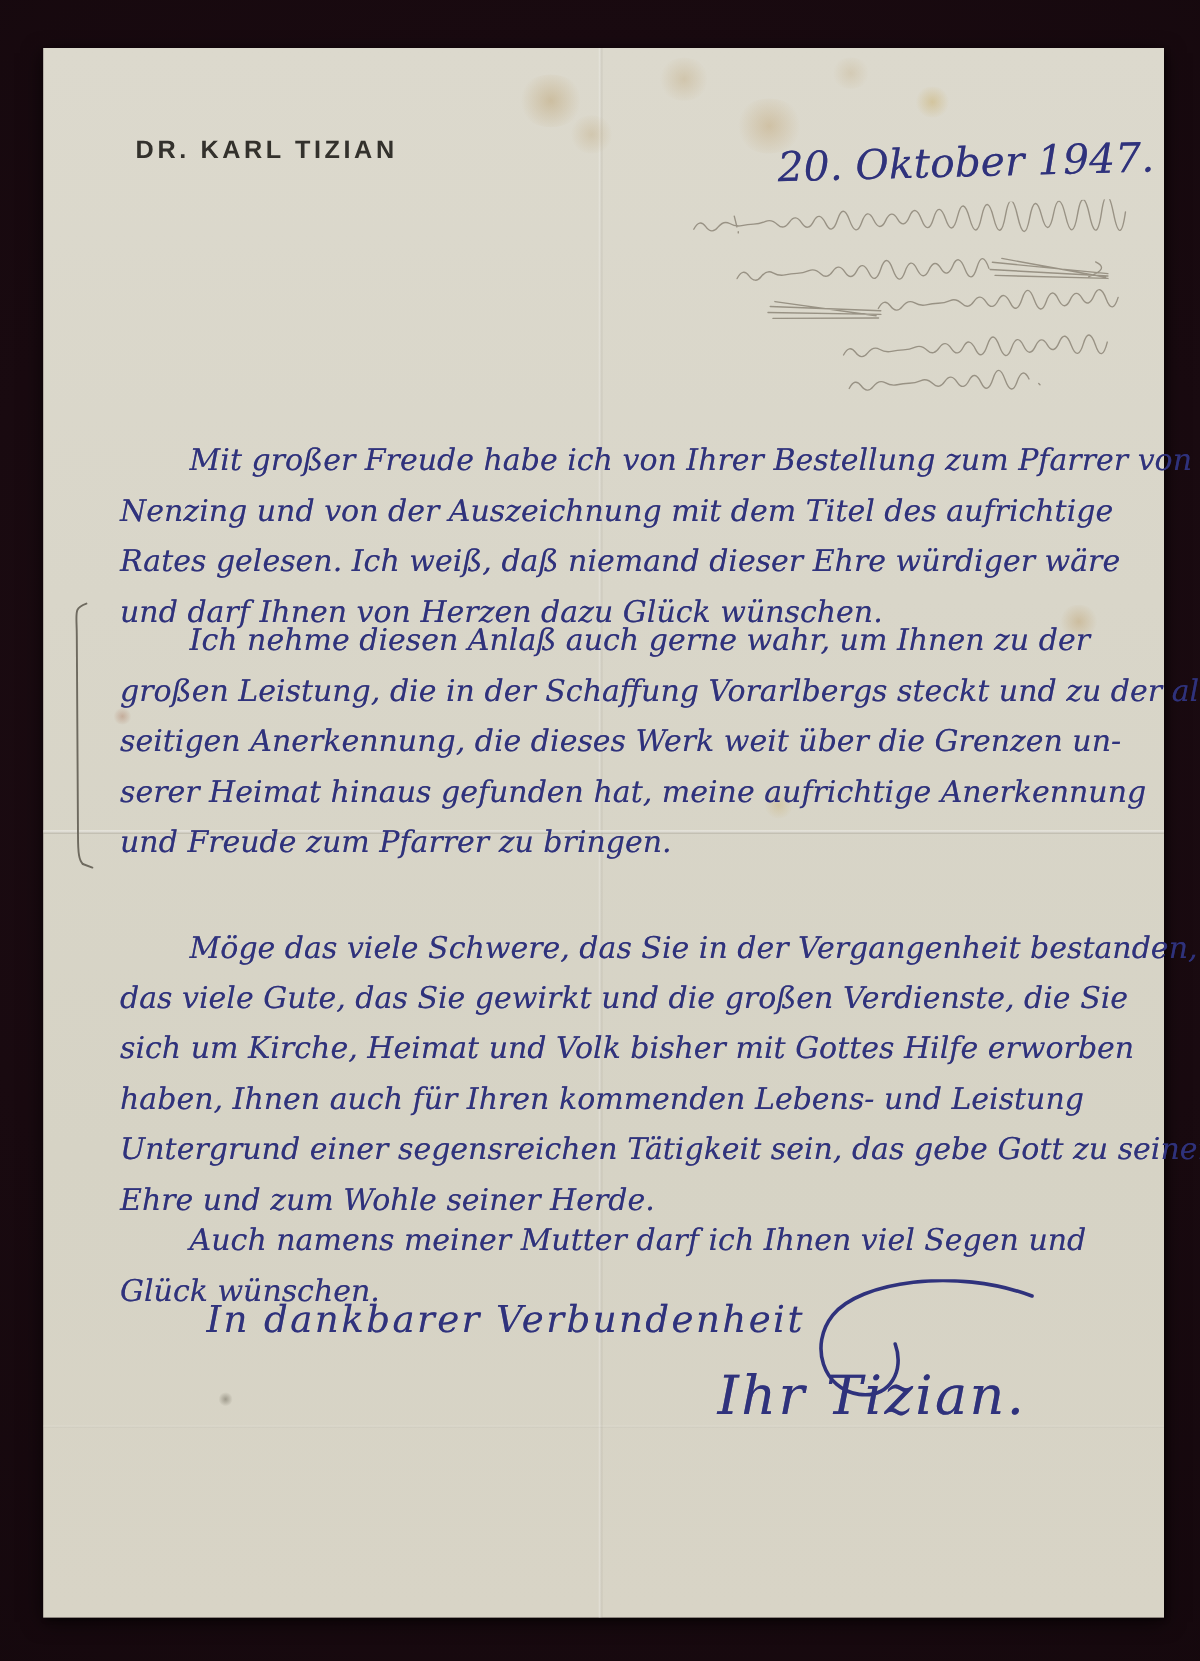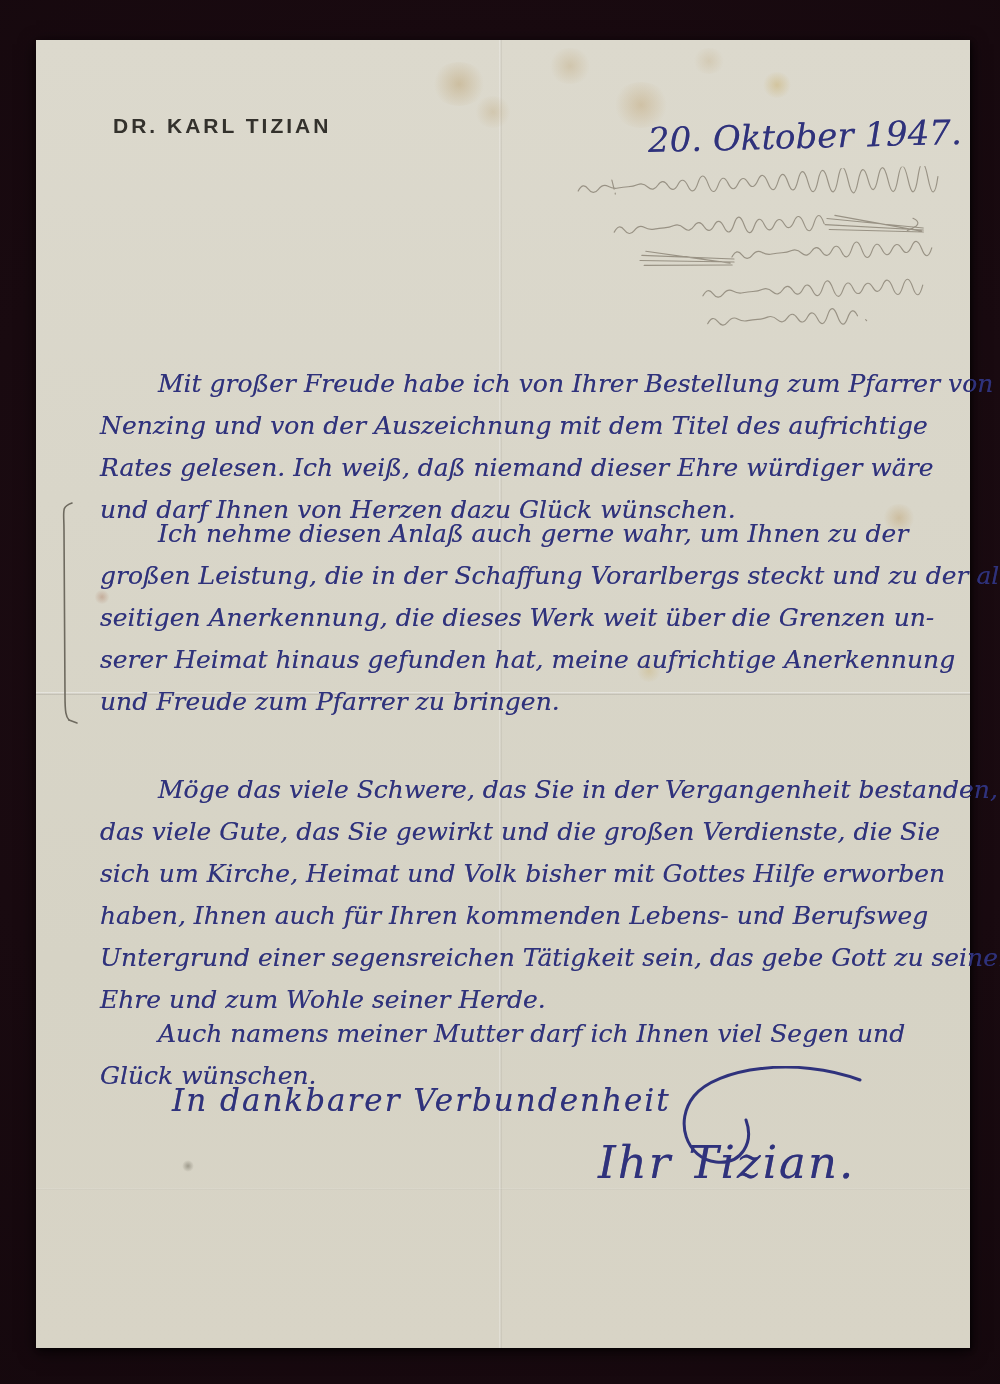--- a/index.html
+++ b/index.html
@@ -113,21 +113,21 @@
       <div class="ln">großen Leistung, die in der Schaffung Vorarlbergs steckt und zu der all-</div>
       <div class="ln">seitigen Anerkennung, die dieses Werk weit über die Grenzen un-</div>
       <div class="ln">serer Heimat hinaus gefunden hat, meine aufrichtige Anerkennung</div>
       <div class="ln">und Freude zum Pfarrer zu bringen.</div>
     </div>
 
     <div class="hand para p3">
       <div class="ln indent">Möge das viele Schwere, das Sie in der Vergangenheit bestanden,</div>
       <div class="ln">das viele Gute, das Sie gewirkt und die großen Verdienste, die Sie</div>
       <div class="ln">sich um Kirche, Heimat und Volk bisher mit Gottes Hilfe erworben</div>
-      <div class="ln">haben, Ihnen auch für Ihren kommenden Lebens- und Berufsweg</div>
+      <div class="ln">haben, Ihnen auch für Ihren kommenden Lebens- und Leistung</div>
       <div class="ln">Untergrund einer segensreichen Tätigkeit sein, das gebe Gott zu seiner</div>
       <div class="ln">Ehre und zum Wohle seiner Herde.</div>
     </div>
 
     <div class="hand para p4">
       <div class="ln indent">Auch namens meiner Mutter darf ich Ihnen viel Segen und</div>
       <div class="ln">Glück wünschen.</div>
     </div>
 
     <div class="hand closing">In dankbarer Verbundenheit</div>

